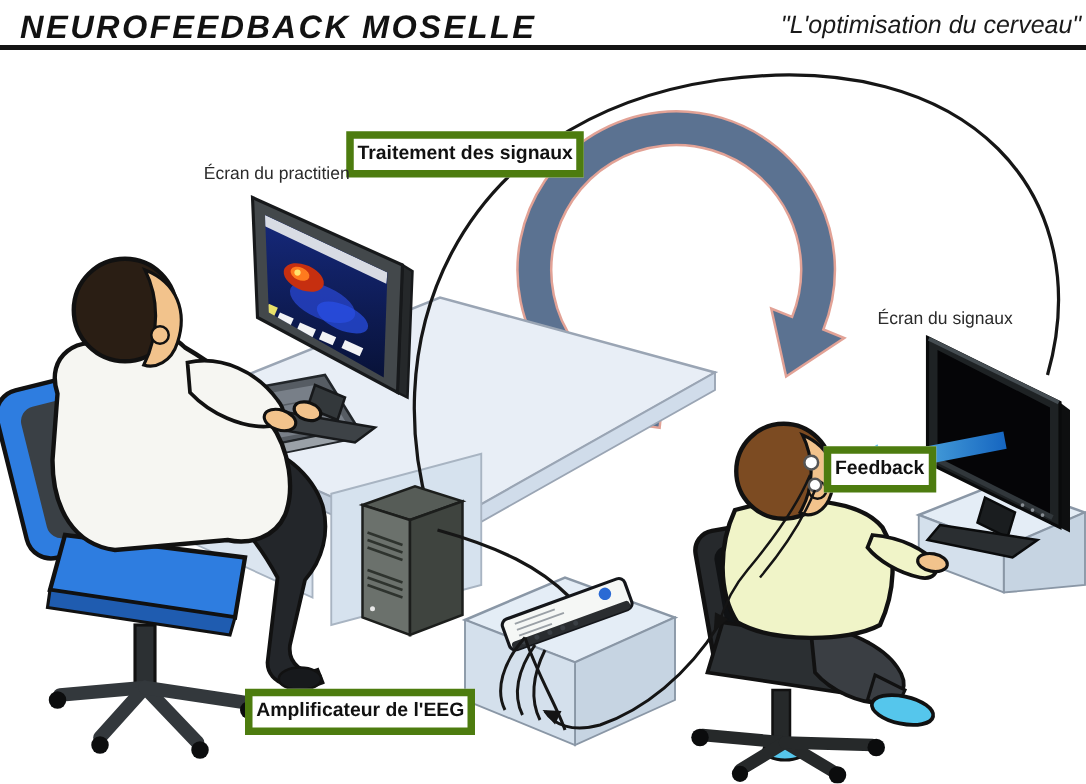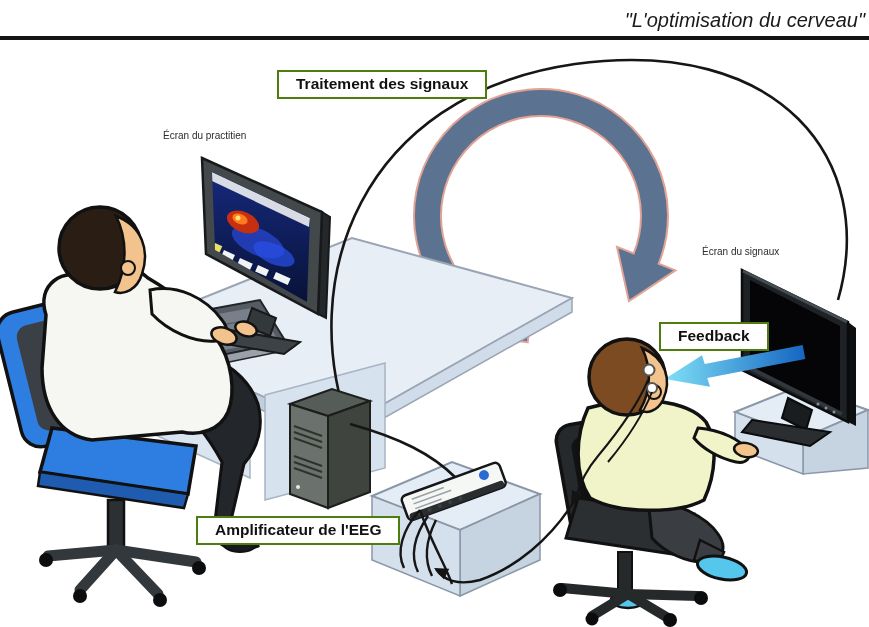--- a/index.html
+++ b/index.html
@@ -7,29 +7,30 @@
          font-family:"Liberation Sans","DejaVu Sans",sans-serif;}
   
   .brand{position:absolute;left:16px;top:6px;font-size:26px;font-weight:800;font-style:italic;
          letter-spacing:2px;color:#121212;white-space:nowrap;}
   .tagline{position:absolute;right:4px;top:9px;font-size:20px;font-style:italic;font-weight:500;
            color:#1a1a1a;white-space:nowrap;}
   .rule{position:absolute;left:0;top:36px;width:869px;height:4px;background:#141414;}
   
   #scene{position:absolute;left:0;top:0;width:869px;height:627px;}
   
-  .boxlabel{position:absolute;background:#fff;border:2px solid #4d7c0f;color:#111;
-            font-weight:bold;font-size:15.5px;padding:3px 17px 4px;white-space:nowrap;z-index:5;}
-  .plainlabel{position:absolute;color:#2b2b2b;font-size:10px;white-space:nowrap;z-index:5;}
+  .boxlabel{position:absolute;background:#fff;border:6px solid #4d7c0f;color:#111;
+            font-weight:bold;font-size:15.5px;padding:3px 3px 4px;white-space:nowrap;z-index:5;margin-top:35px;}
+  .plainlabel{position:absolute;color:#2b2b2b;font-size:14px;white-space:nowrap;z-index:5;}
 </style>
 </head>
 <body>
 
 <div id="stage">
 
+  <div class="brand">NEUROFEEDBACK MOSELLE</div>
   <div class="tagline">"L'optimisation du cerveau"</div>
   <div class="rule"></div>
 
   <svg id="scene" viewBox="0 0 869 627">
     <defs>
       <linearGradient id="fbgrad" x1="0" y1="0" x2="1" y2="0">
         <stop offset="0" stop-color="#7fe0f7"></stop>
         <stop offset="1" stop-color="#1565c0"></stop>
       </linearGradient>
       <linearGradient id="screenGrad" x1="0" y1="0" x2="0" y2="1">

